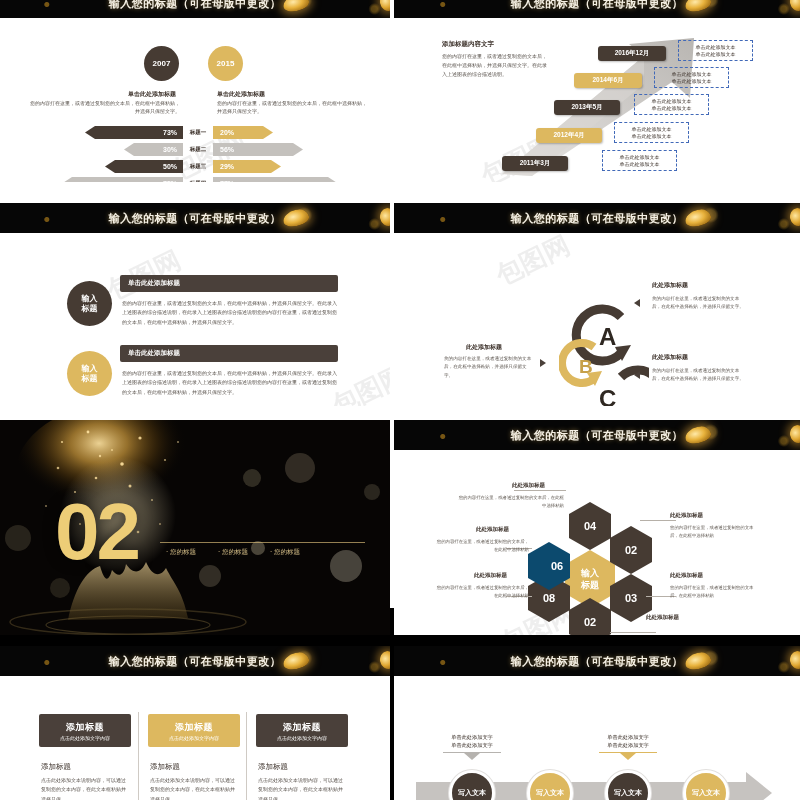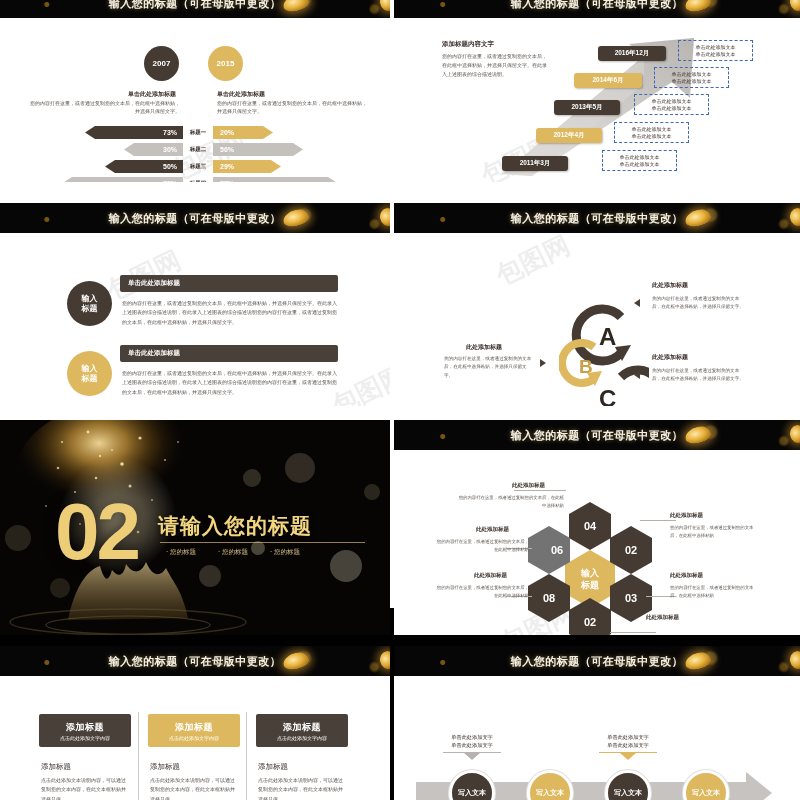--- a/index.html
+++ b/index.html
@@ -359,21 +359,20 @@
           <circle cx="60" cy="168" r="10" fill="#b9a87f" opacity=".16"></circle>
         </g>
 
         <path d="M68 200 C74 170 86 150 100 146 C104 160 108 164 112 150 C118 158 124 156 126 144
                  C134 156 142 152 146 142 C152 156 160 158 166 148 C174 164 182 170 188 198 Z" fill="url(#crown)" opacity=".8"></path>
         <ellipse cx="128" cy="202" rx="118" ry="13" fill="none" stroke="#6a5830" stroke-opacity=".45" stroke-width="1.5"></ellipse>
         <ellipse cx="128" cy="205" rx="82" ry="9" fill="none" stroke="#8a7440" stroke-opacity=".4" stroke-width="1.2"></ellipse>
       </svg>
     </div>
     <div class="cv-num" style="left:55px;top:78px;">02</div>
-    <div class="cv-t" style="left:158px;top:92px;">请输入您的标题</div>
     <div class="cv-rule" style="left:160px;top:122px;width:205px;"></div>
     <div class="cv-sub" style="left:166px;top:128px;">
       <i>您的标题</i>
       <i>您的标题</i>
       <i>您的标题</i>
     </div>
   </div>
 
   <div class="slide" style="left:394px;top:420px;width:406px;height:215px;">
     <div class="hdr">
@@ -396,21 +395,21 @@
         </div>
       <div class="hex" style="left:216px;top:124px;background:#463b33;">
           <span>03</span>
         </div>
       <div class="hex" style="left:175px;top:148px;background:#463b33;">
           <span>02</span>
         </div>
       <div class="hex" style="left:134px;top:124px;background:#463b33;">
           <span>08</span>
         </div>
-      <div class="hex" style="left:134px;top:76px;background:#737373;padding-left:16px;">
+      <div class="hex" style="left:134px;top:92px;background:#0c4a6e;padding-left:16px;">
           <span>06</span>
         </div>
 
       <div class="hx-line" style="left:120px;top:40px;width:52px;"></div>
       <div class="hx-h" style="left:118px;top:32px;">此处添加标题</div>
       <div class="hx-p" style="left:62px;top:44px;text-align:right;width:108px;">您的内容打在这里，或者通过复制您的文本后，在此框中选择粘贴</div>
 
       <div class="hx-line" style="left:246px;top:70px;width:36px;"></div>
       <div class="hx-h" style="left:276px;top:62px;">此处添加标题</div>
       <div class="hx-p" style="left:276px;top:74px;">您的内容打在这里，或者通过复制您的文本后，在此框中选择粘贴</div>

